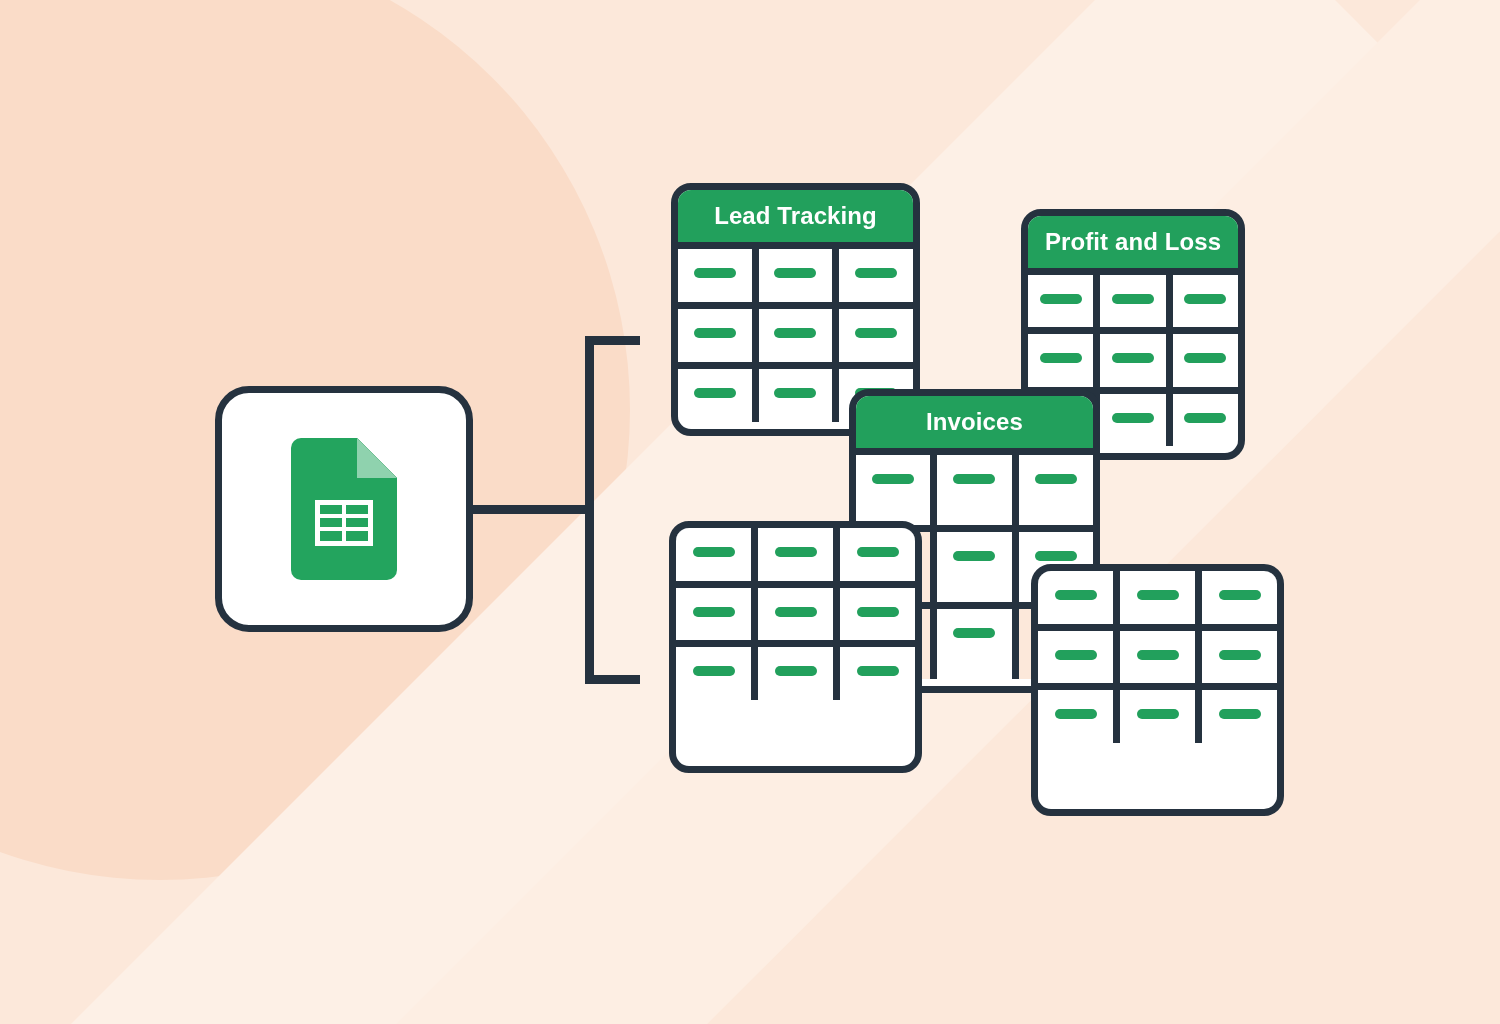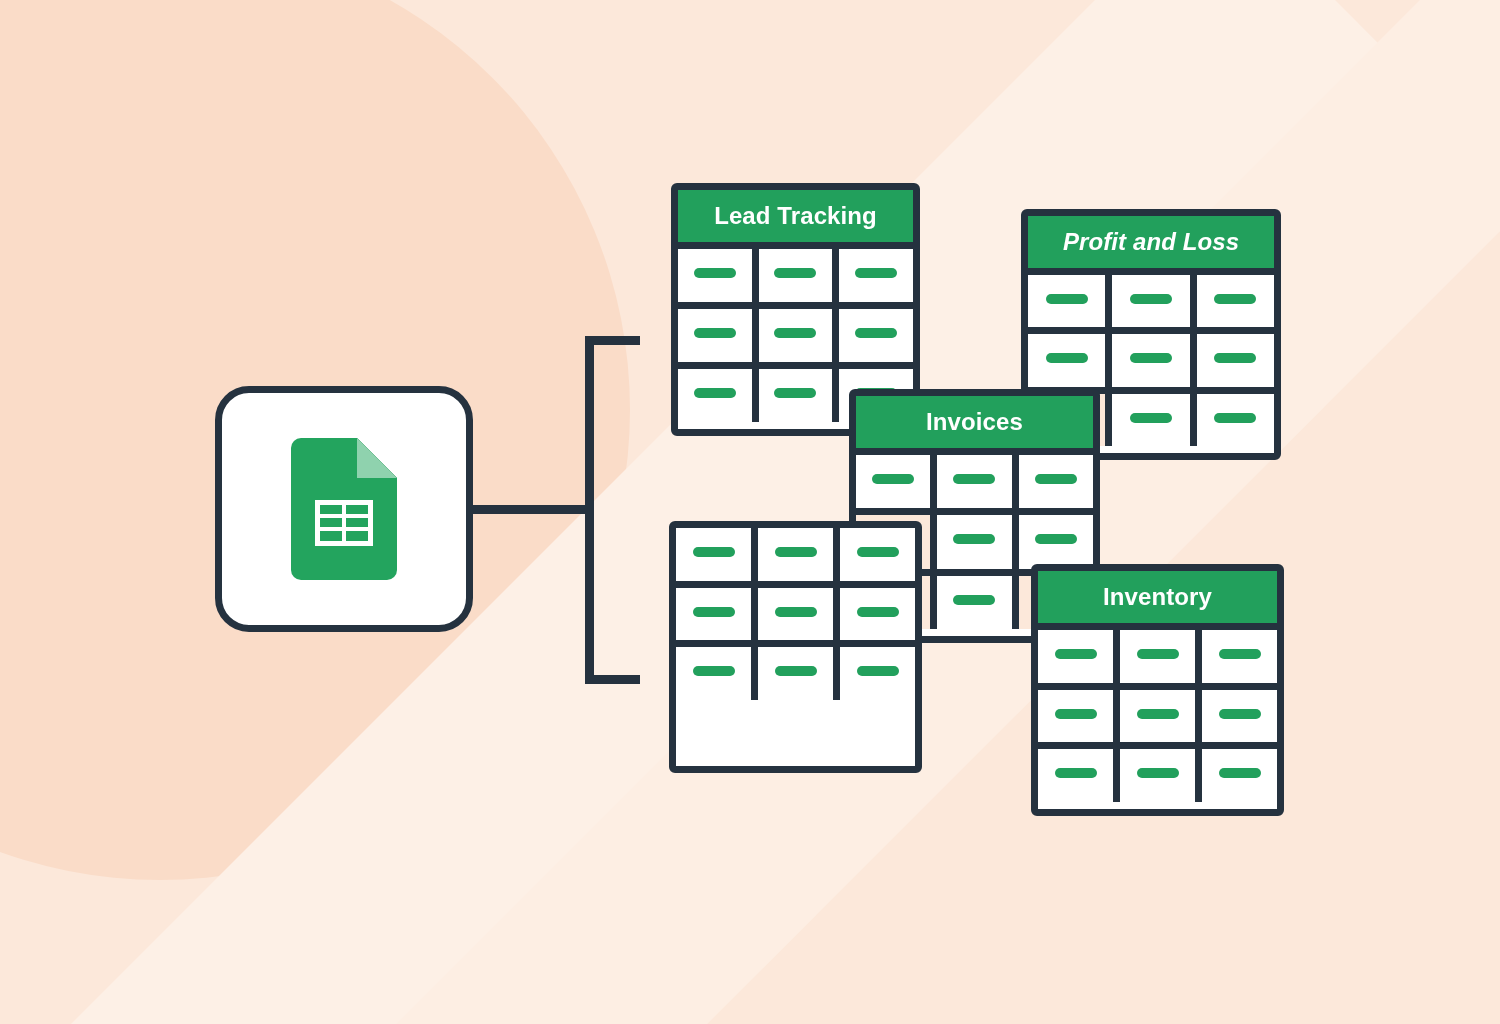--- a/index.html
+++ b/index.html
@@ -97,21 +97,21 @@
     width: 106px;
     height: 142px;
     position: relative;
   }
 
   
   .card {
     position: absolute;
     background: #ffffff;
     border: 7px solid #25323f;
-    border-radius: 6px;
+    border-radius: 20px;
     overflow: hidden;
   }
 
   .card-header {
     height: 59px;
     background: #22a05c;
     display: flex;
     align-items: center;
     justify-content: center;
     color: #ffffff;
@@ -145,22 +145,22 @@
     width: 42px;
     height: 10px;
     border-radius: 6px;
     background: #22a05c;
   }
 
   .cell.is-blank { background: #fce8da; }
 
   
   #card-lead      { left: 671px;  top: 183px; width: 249px; height: 253px; z-index: 4; }
-  #card-profit    { left: 1021px; top: 209px; width: 260px; height: 251px; z-index: 5; font-style: italic; }
-  #card-invoices  { left: 849px;  top: 389px; width: 251px; height: 254px; z-index: 6; }
+  #card-profit    { left: 1021px; top: 209px; width: 224px; height: 251px; z-index: 5; }
+  #card-invoices  { left: 849px;  top: 389px; width: 251px; height: 304px; z-index: 6; }
   #card-social    { left: 669px;  top: 521px; width: 253px; height: 252px; z-index: 7; }
   #card-inventory { left: 1031px; top: 564px; width: 253px; height: 252px; z-index: 8; }
 </style>
 </head>
 <body>
 
 <div id="stage">
 
   <div class="bg-layer">
     <div class="bg-circle"></div>
@@ -307,21 +307,20 @@
         <div class="cell">
           <div class="cell-dash"></div>
         </div>
         <div class="cell">
           <div class="cell-dash"></div>
         </div>
       </div>
   </div>
 
   <div class="card" id="card-inventory">
-    <div class="card-header">Inventory</div>
     <div class="card-grid">
         <div class="cell">
           <div class="cell-dash"></div>
         </div>
         <div class="cell">
           <div class="cell-dash"></div>
         </div>
         <div class="cell">
           <div class="cell-dash"></div>
         </div>

